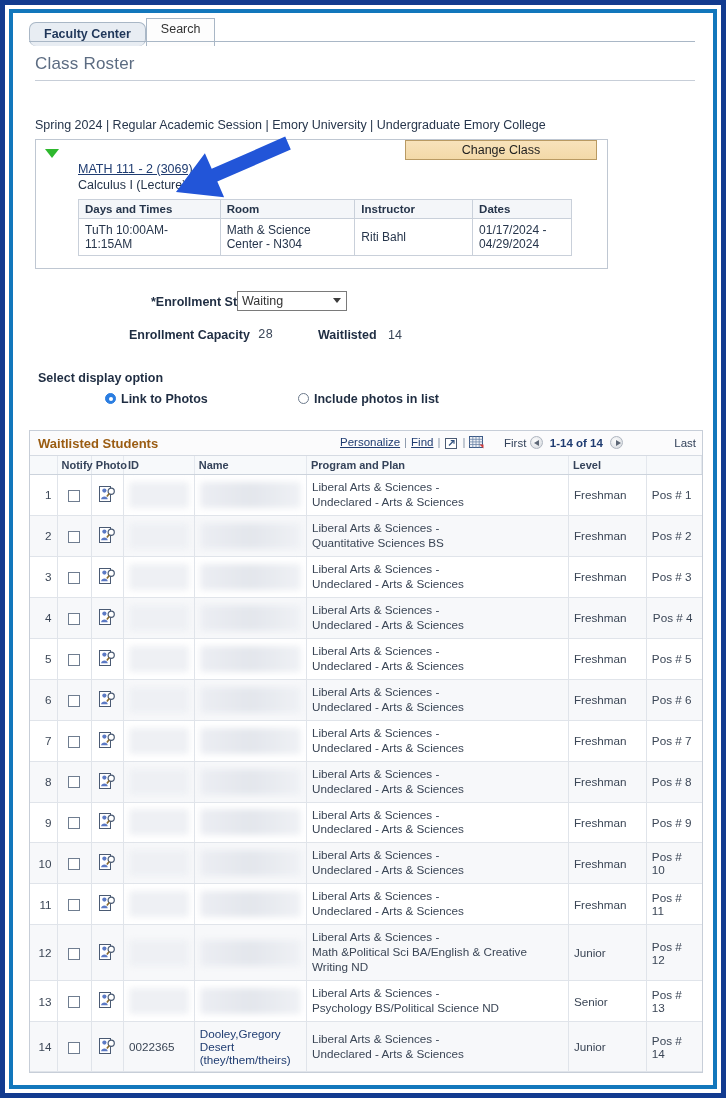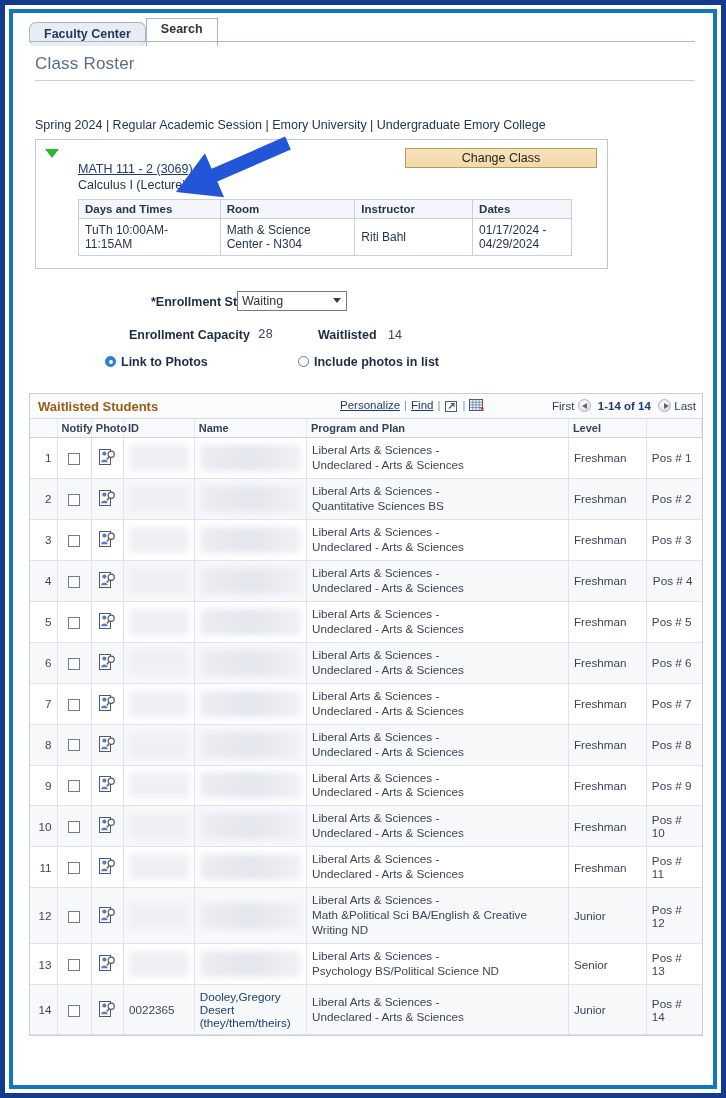--- a/index.html
+++ b/index.html
@@ -46,21 +46,20 @@
     display: inline-block;
     height: 28px;
     line-height: 20px;
     padding: 0 14px;
     font-size: 12.5px;
     border: 1px solid #a9b7c6;
     border-bottom: none;
     vertical-align: bottom;
     text-align: center;
     color: #333333;
-    font-weight: bold;
   }
   .tab.active {
     background: #e8edf3;
     font-weight: bold;
     color: #1f3659;
     height: 24px;
     line-height: 22px;
     border-radius: 7px;
   }
   .tab.inactive {
@@ -129,21 +128,21 @@
     position: absolute;
     left: 9px; top: 9px;
     width: 0; height: 0;
     border-left: 7px solid transparent;
     border-right: 7px solid transparent;
     border-top: 9px solid #2eb82e;
     cursor: pointer;
   }
   .change-class-btn {
     position: absolute;
-    right: 10px; top: 8px;
+    right: 10px; top: 0;
     width: 192px; height: 20px;
     background: linear-gradient(#f8e2bb, #f3d9a8);
     border: 1px solid #b99a63;
     font-size: 12.5px;
     color: #1f1f1f;
     text-align: center;
     line-height: 18px;
     cursor: pointer;
   }
   .class-link {
@@ -274,21 +273,21 @@
   .ico-zoom, .ico-grid {
     display: inline-block;
     vertical-align: -4px;
     cursor: pointer;
   }
   .grid-nav {
     position: absolute; right: 6px; top: 5px;
     font-size: 11.5px; color: #33425a;
     white-space: nowrap;
   }
-  .nav-word { color: #33425a; cursor: pointer; }
+  .nav-word { color: #33425a; cursor: pointer; margin-left: 48px; }
   .nav-count { font-weight: bold; color: #1f3c71; padding: 0 4px; }
   .nav-arrow {
     display: inline-block;
     width: 13px; height: 13px;
     border-radius: 50%;
     background: radial-gradient(circle at 40% 35%, #fdfdfd, #d3d7dd);
     border: 1px solid #aeb5bf;
     vertical-align: -2px;
     position: relative;
     cursor: pointer;
@@ -407,20 +406,21 @@
       </div>
     </div>
 
     <div class="cap-row">
       <span class="cap-lbl lbl-bold">Enrollment Capacity</span>
       <span class="cap-val val-plain">28</span>
       <span class="wl-lbl lbl-bold">Waitlisted</span>
       <span class="wl-val val-plain">14</span>
     </div>
 
+    <div class="disp-head">Select display option</div>
     <div class="radio-row">
       <span class="radio-opt one">
         <span class="rdo sel"></span><span>Link to Photos</span>
       </span>
       <span class="radio-opt two">
         <span class="rdo"></span><span>Include photos in list</span>
       </span>
     </div>
 
     <div class="grid-panel">

